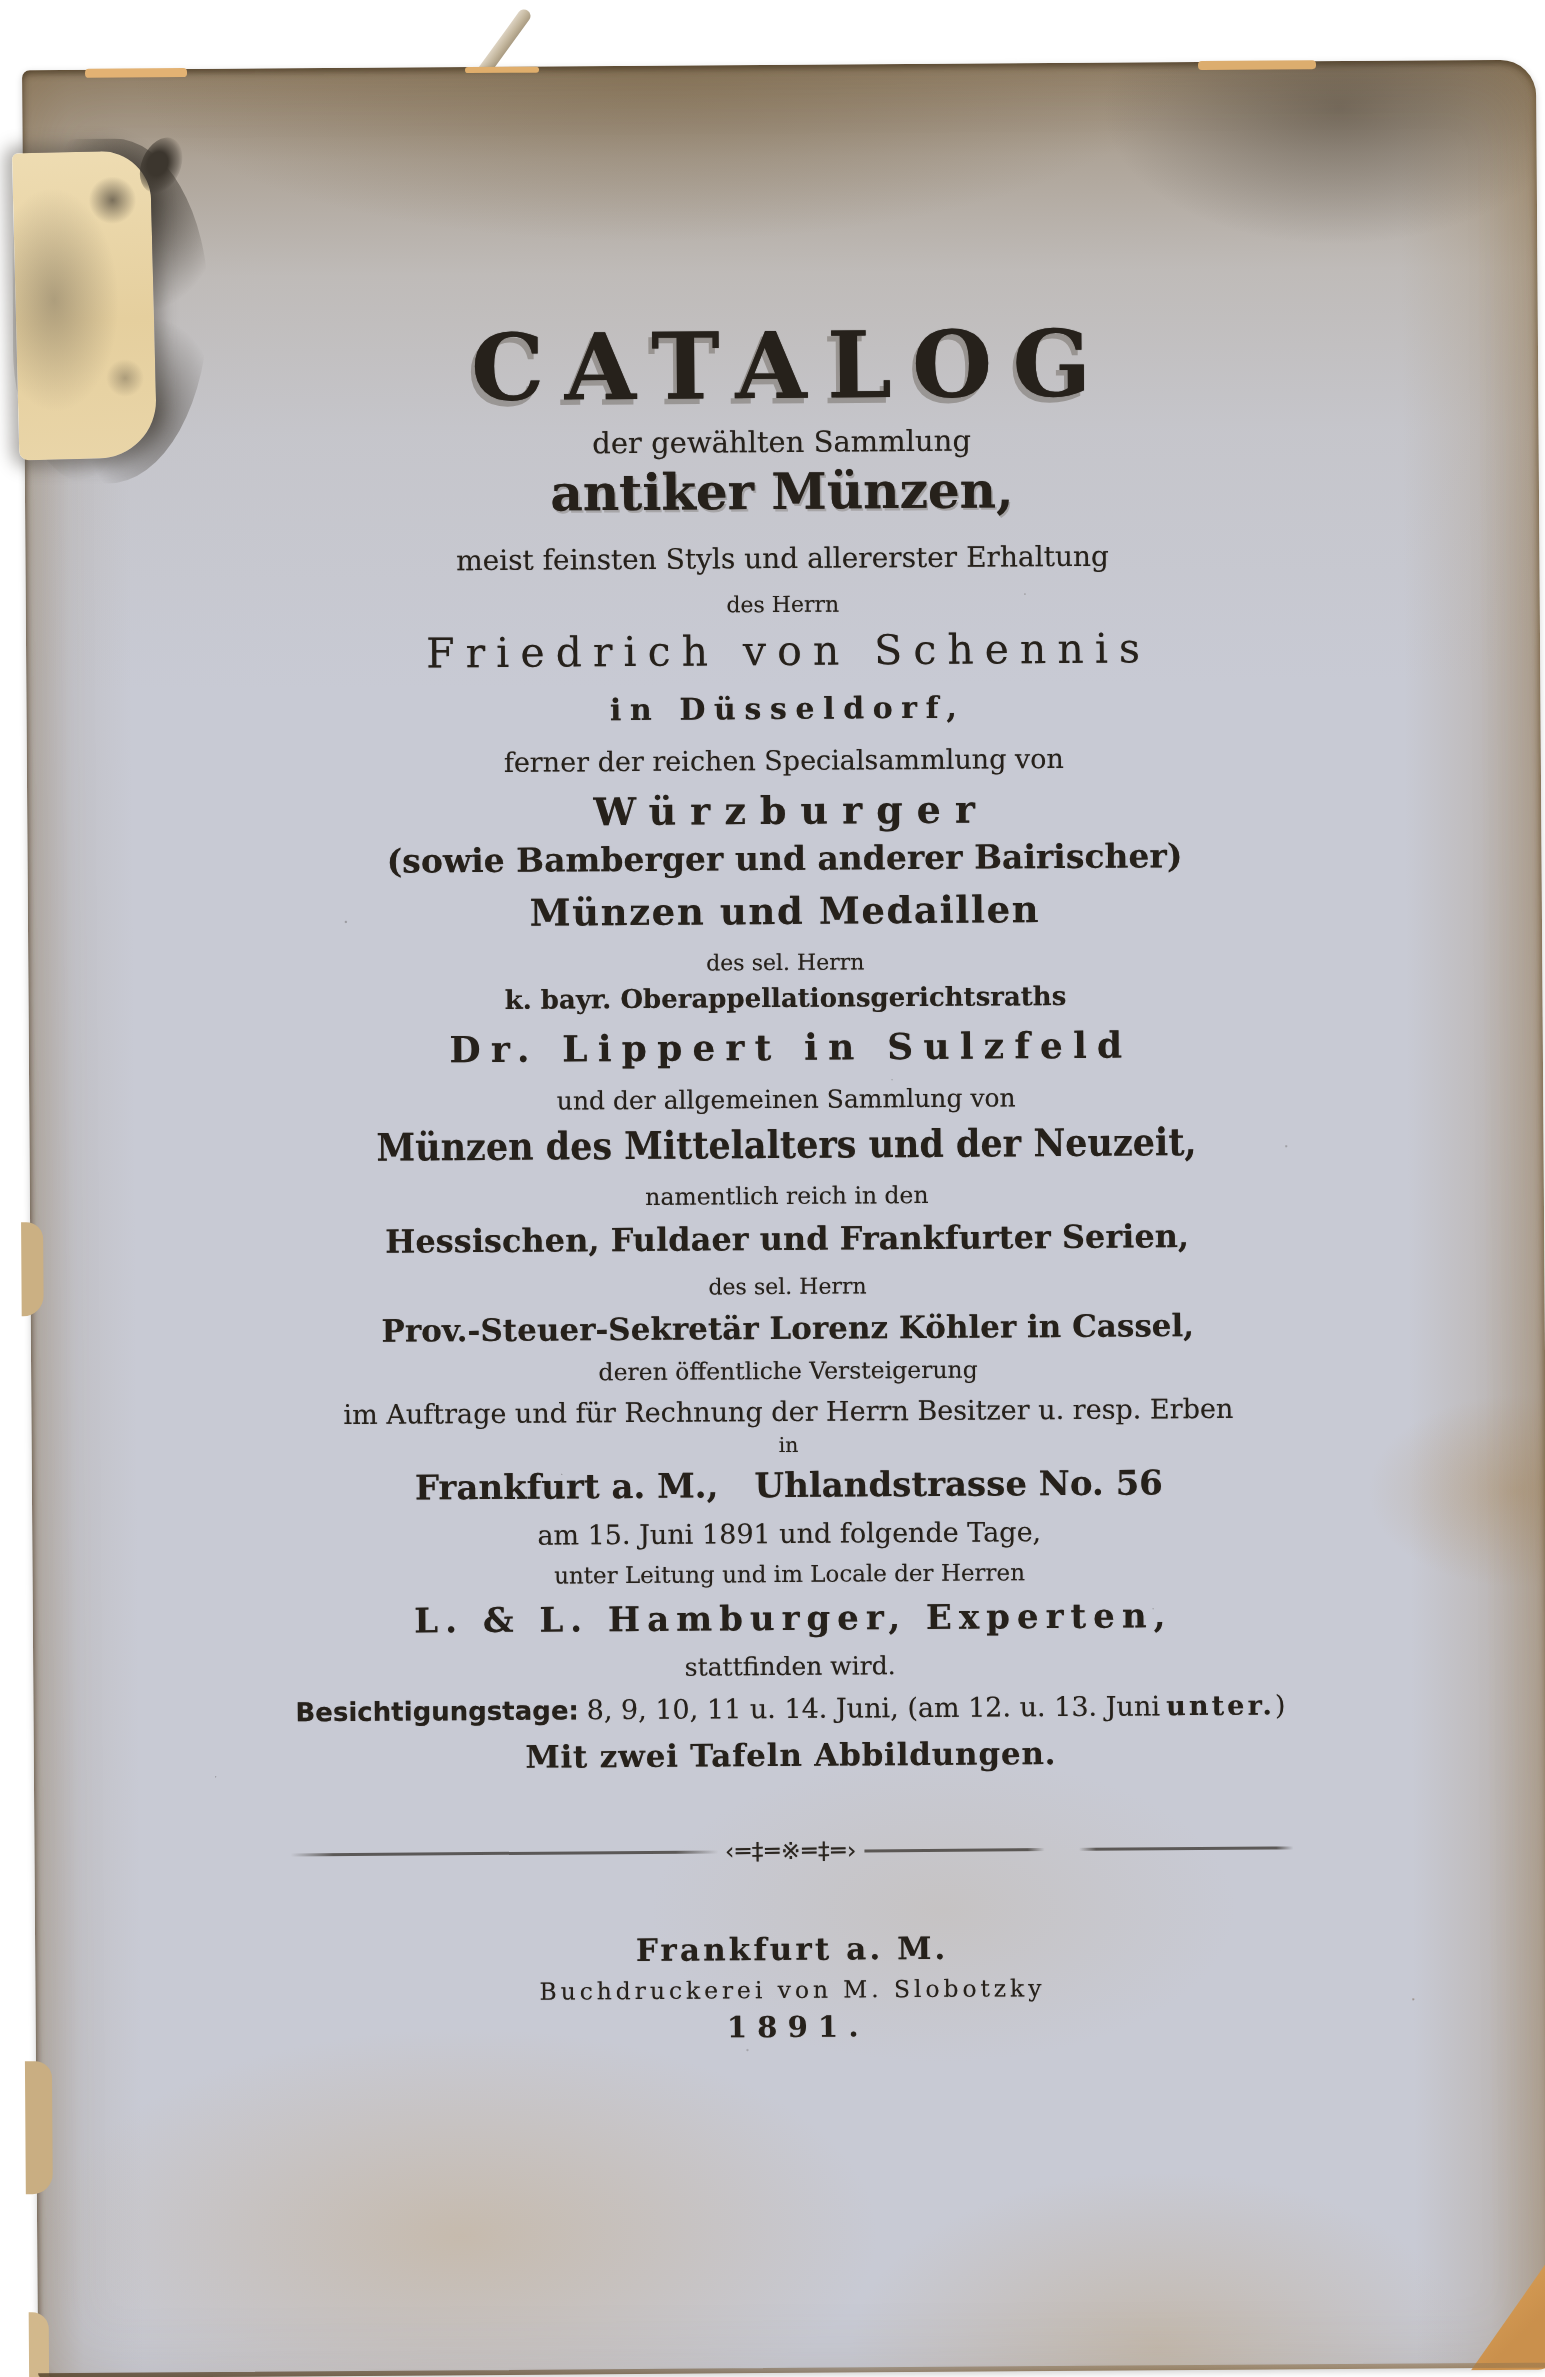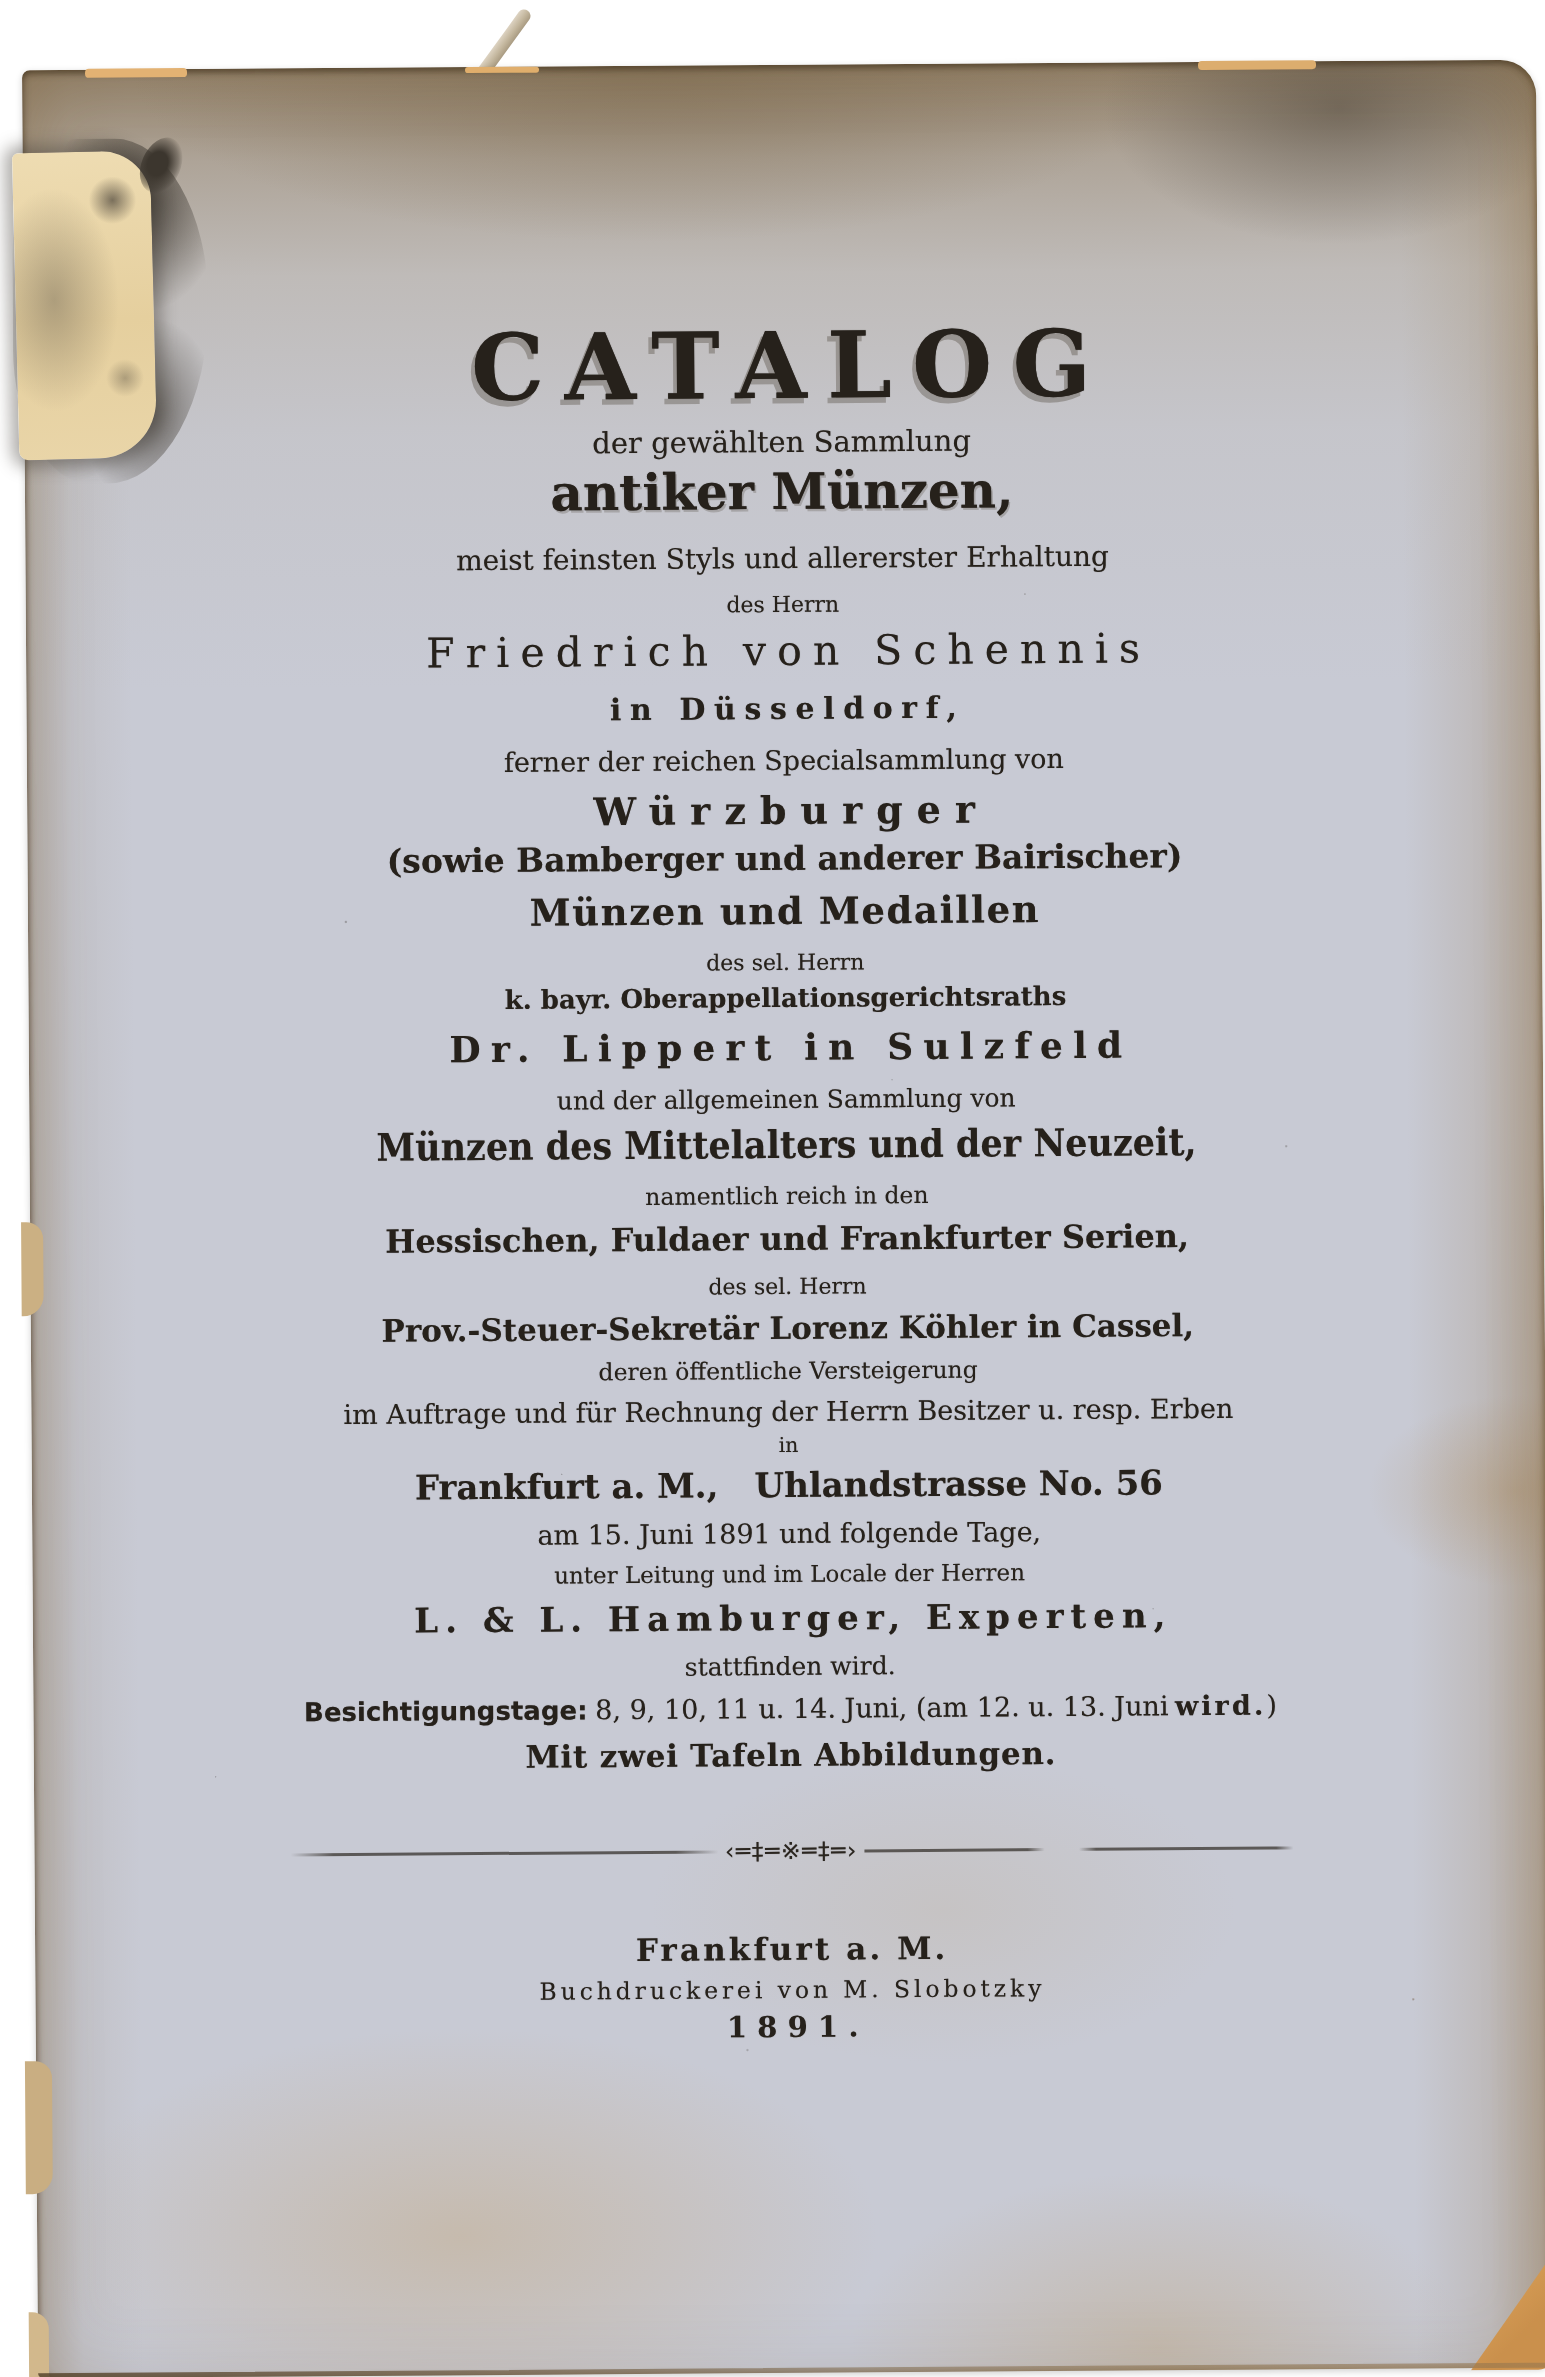--- a/index.html
+++ b/index.html
@@ -198,21 +198,21 @@
     <div class="line t-auftrag">im Auftrage und für Rechnung der Herrn Besitzer u. resp. Erben</div>
     <div class="line t-in">in</div>
     <div class="line t-venue">
       <span>Frankfurt a. M.,</span><span class="street">Uhlandstrasse No. 56</span>
     </div>
     <div class="line t-datum">am 15. Juni 1891 und folgende Tage,</div>
     <div class="line t-leitung">unter Leitung und im Locale der Herren</div>
     <div class="line t-hamburger">L. &amp; L. Hamburger, Experten,</div>
     <div class="line t-stattf">stattfinden wird.</div>
     <div class="line t-besicht">
-      <span class="blabel">Besichtigungstage:</span><span>8, 9, 10, 11 u. 14. Juni, (am 12. u. 13. Juni</span><span class="bnot">wird.</span><span>)</span>
+      <span class="blabel">Besichtigungstage:</span><span>8, 9, 10, 11 u. 14. Juni, (am 12. u. 13. Juni</span><span class="bnot">unter.</span><span>)</span>
     </div>
     <div class="line t-plates">Mit zwei Tafeln Abbildungen.</div>
     <div class="t-divider">
       <div class="rule"></div>
       <span class="orn">‹═‡═※═‡═›</span>
       <div class="rule right"></div>
     </div>
     <div class="line t-impcity">Frankfurt a. M.</div>
     <div class="line t-printer">Buchdruckerei von M. Slobotzky</div>
     <div class="line t-year">1891.</div>

